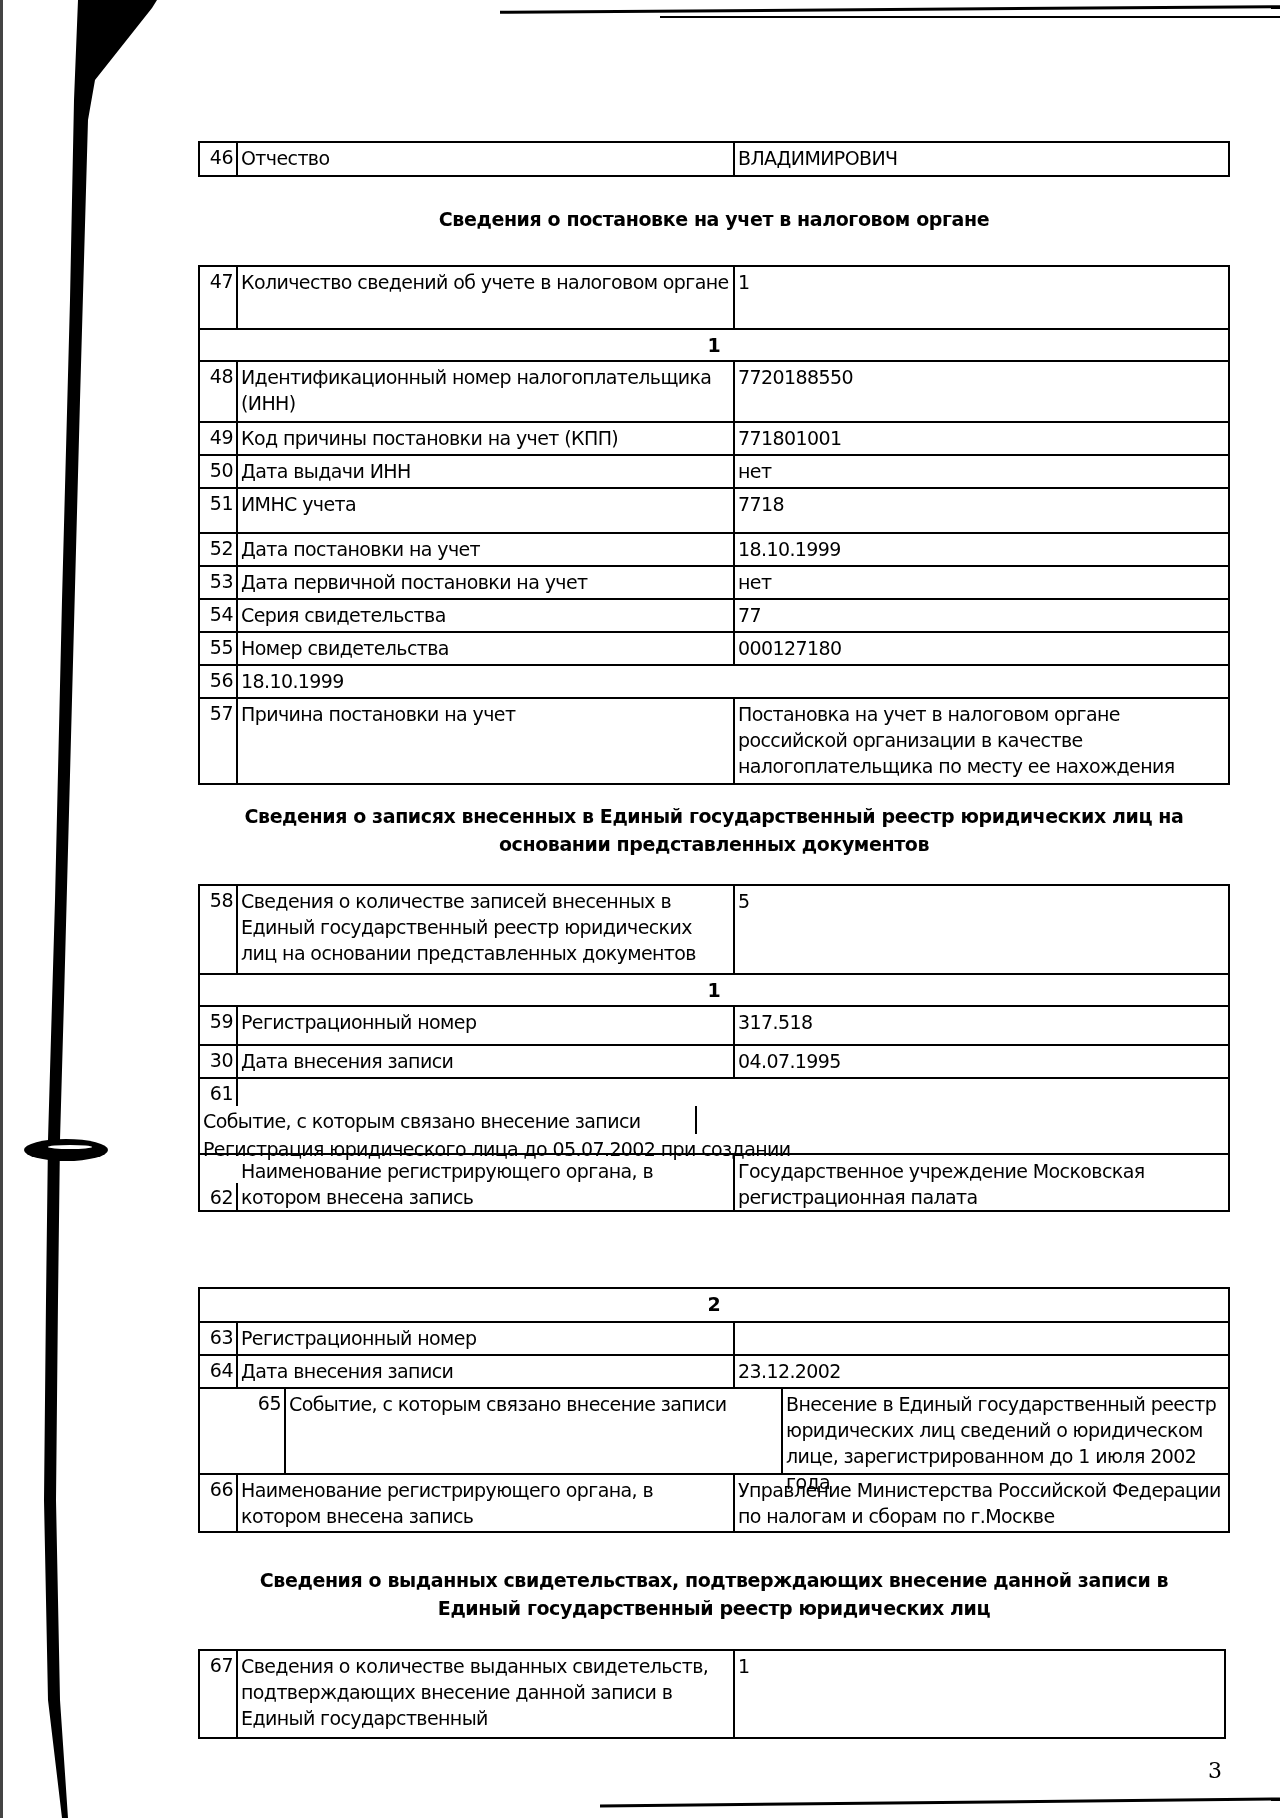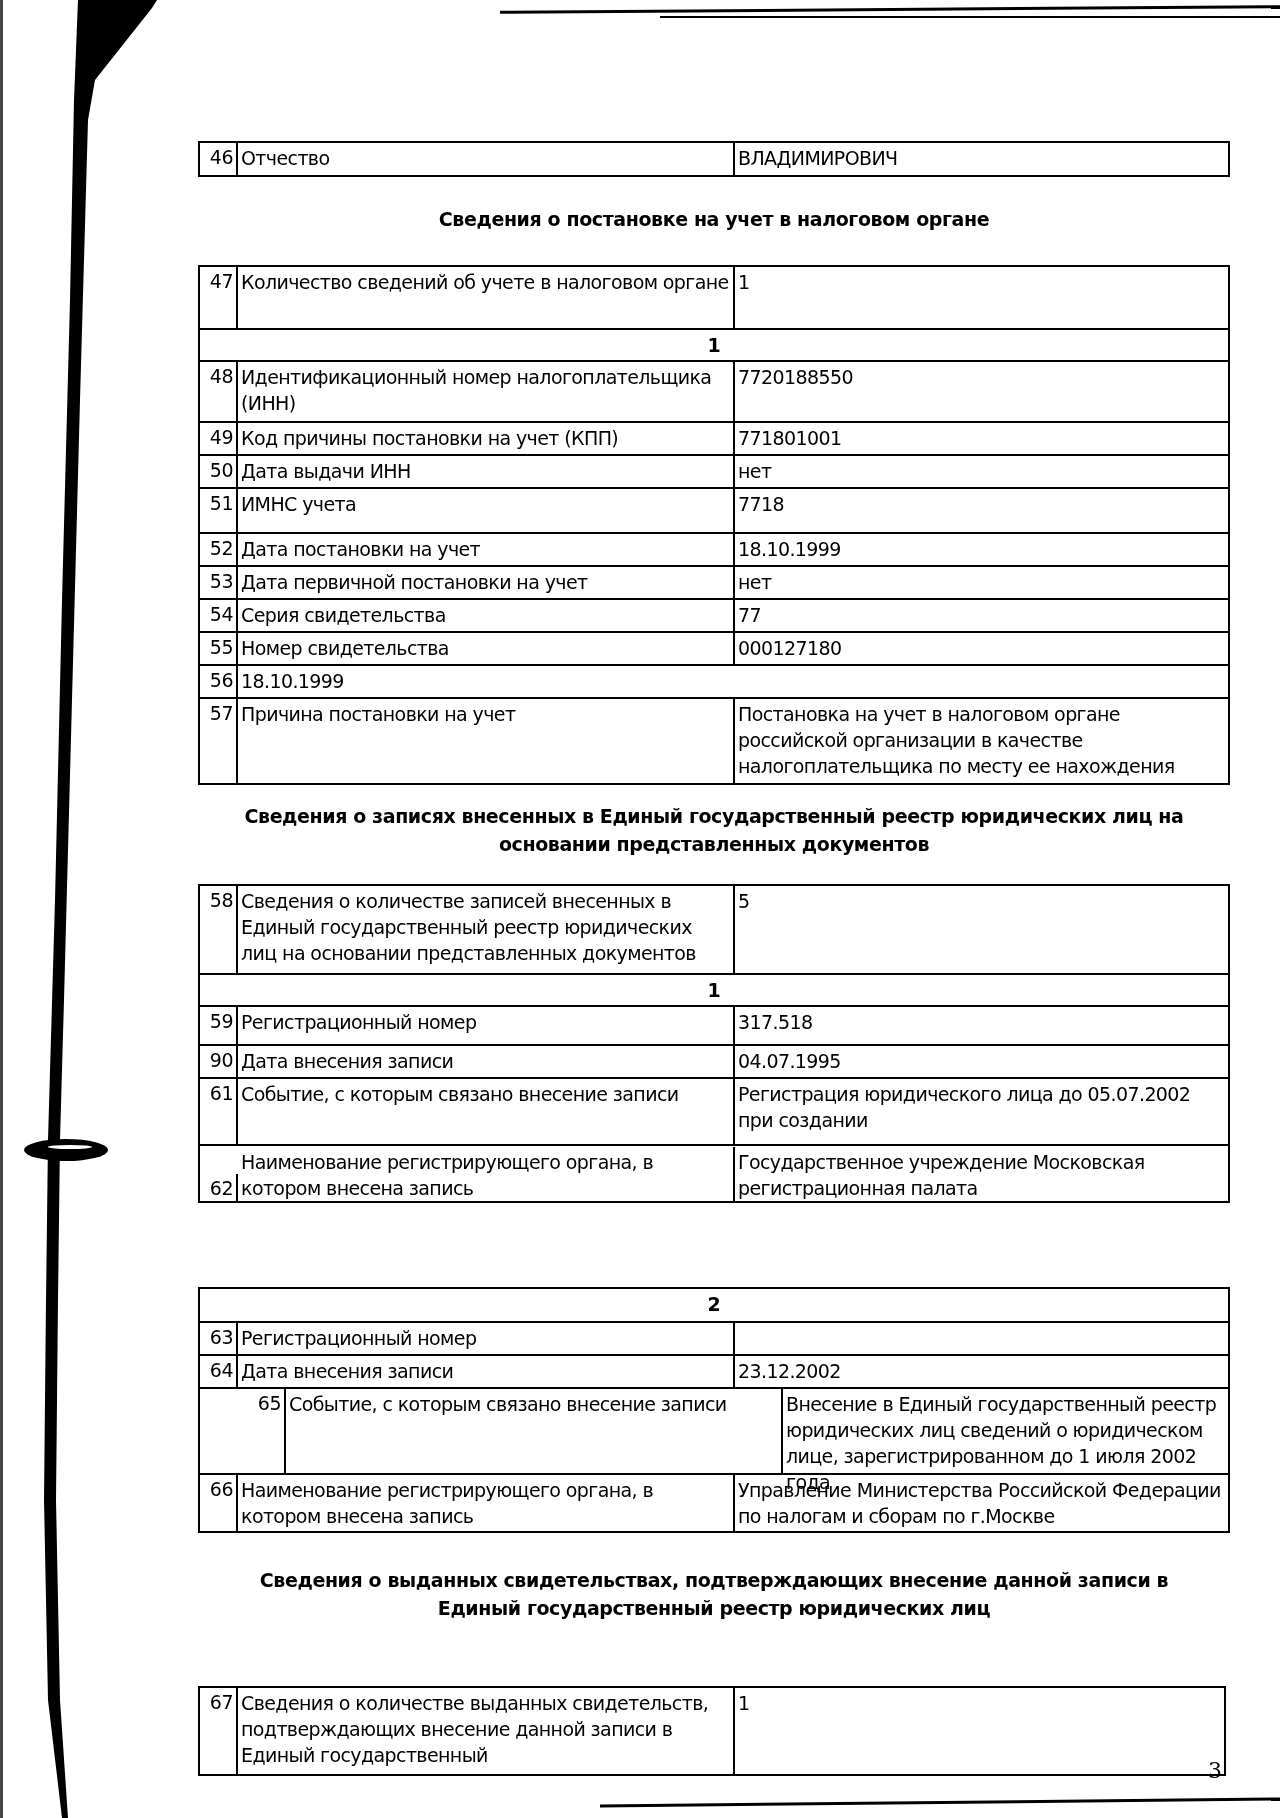--- a/index.html
+++ b/index.html
@@ -114,25 +114,25 @@
     <div class="lbl">Сведения о количестве записей внесенных в Единый государственный реестр юридических лиц на основании представленных документов</div>
     <div class="val">5</div>
   </div>
   <div class="row group" style="display:block;">1</div>
   <div class="row" style="height:39px;">
     <div class="num">59</div>
     <div class="lbl">Регистрационный номер</div>
     <div class="val">317.518</div>
   </div>
   <div class="row" style="height:33px;">
-    <div class="num">90</div>
+    <div class="num">30</div>
     <div class="lbl">Дата внесения записи</div>
     <div class="val">04.07.1995</div>
   </div>
-  <div class="row" style="height:67px;">
+  <div class="row" style="height:76px;flex-direction:column;">
     <div class="num">61</div>
     <div class="lbl">Событие, с которым связано внесение записи</div>
     <div class="val">Регистрация юридического лица до 05.07.2002 при создании</div>
   </div>
   <div class="row" style="height:57px;align-items:flex-end;">
     <div class="num">62</div>
     <div class="lbl">Наименование регистрирующего органа, в котором внесена запись</div>
     <div class="val">Государственное учреждение Московская регистрационная палата</div>
   </div>
 </div>
@@ -155,21 +155,21 @@
   </div>
   <div class="row" style="height:58px;">
     <div class="num">66</div>
     <div class="lbl">Наименование регистрирующего органа, в котором внесена запись</div>
     <div class="val">Управление Министерства Российской Федерации по налогам и сборам по г.Москве</div>
   </div>
 </div>
 
 <div class="heading" style="top:1566px; padding: 0 20px; box-sizing: border-box;">Сведения о выданных свидетельствах, подтверждающих внесение данной записи в Единый государственный реестр юридических лиц</div>
 
-<div class="tbl" style="top:1686px; width:1028px;">
+<div class="tbl" style="top:1649px; width:1028px;">
   <div class="row" style="height:86px;">
     <div class="num">67</div>
     <div class="lbl">Сведения о количестве выданных свидетельств, подтверждающих внесение данной записи в Единый государственный</div>
     <div class="val">1</div>
   </div>
 </div>
 
 <div class="page-num">3</div>
 <div class="bottom-rule" style="left:600px; top:1801px; width:680px; transform: rotate(-0.6deg);"></div>
 

